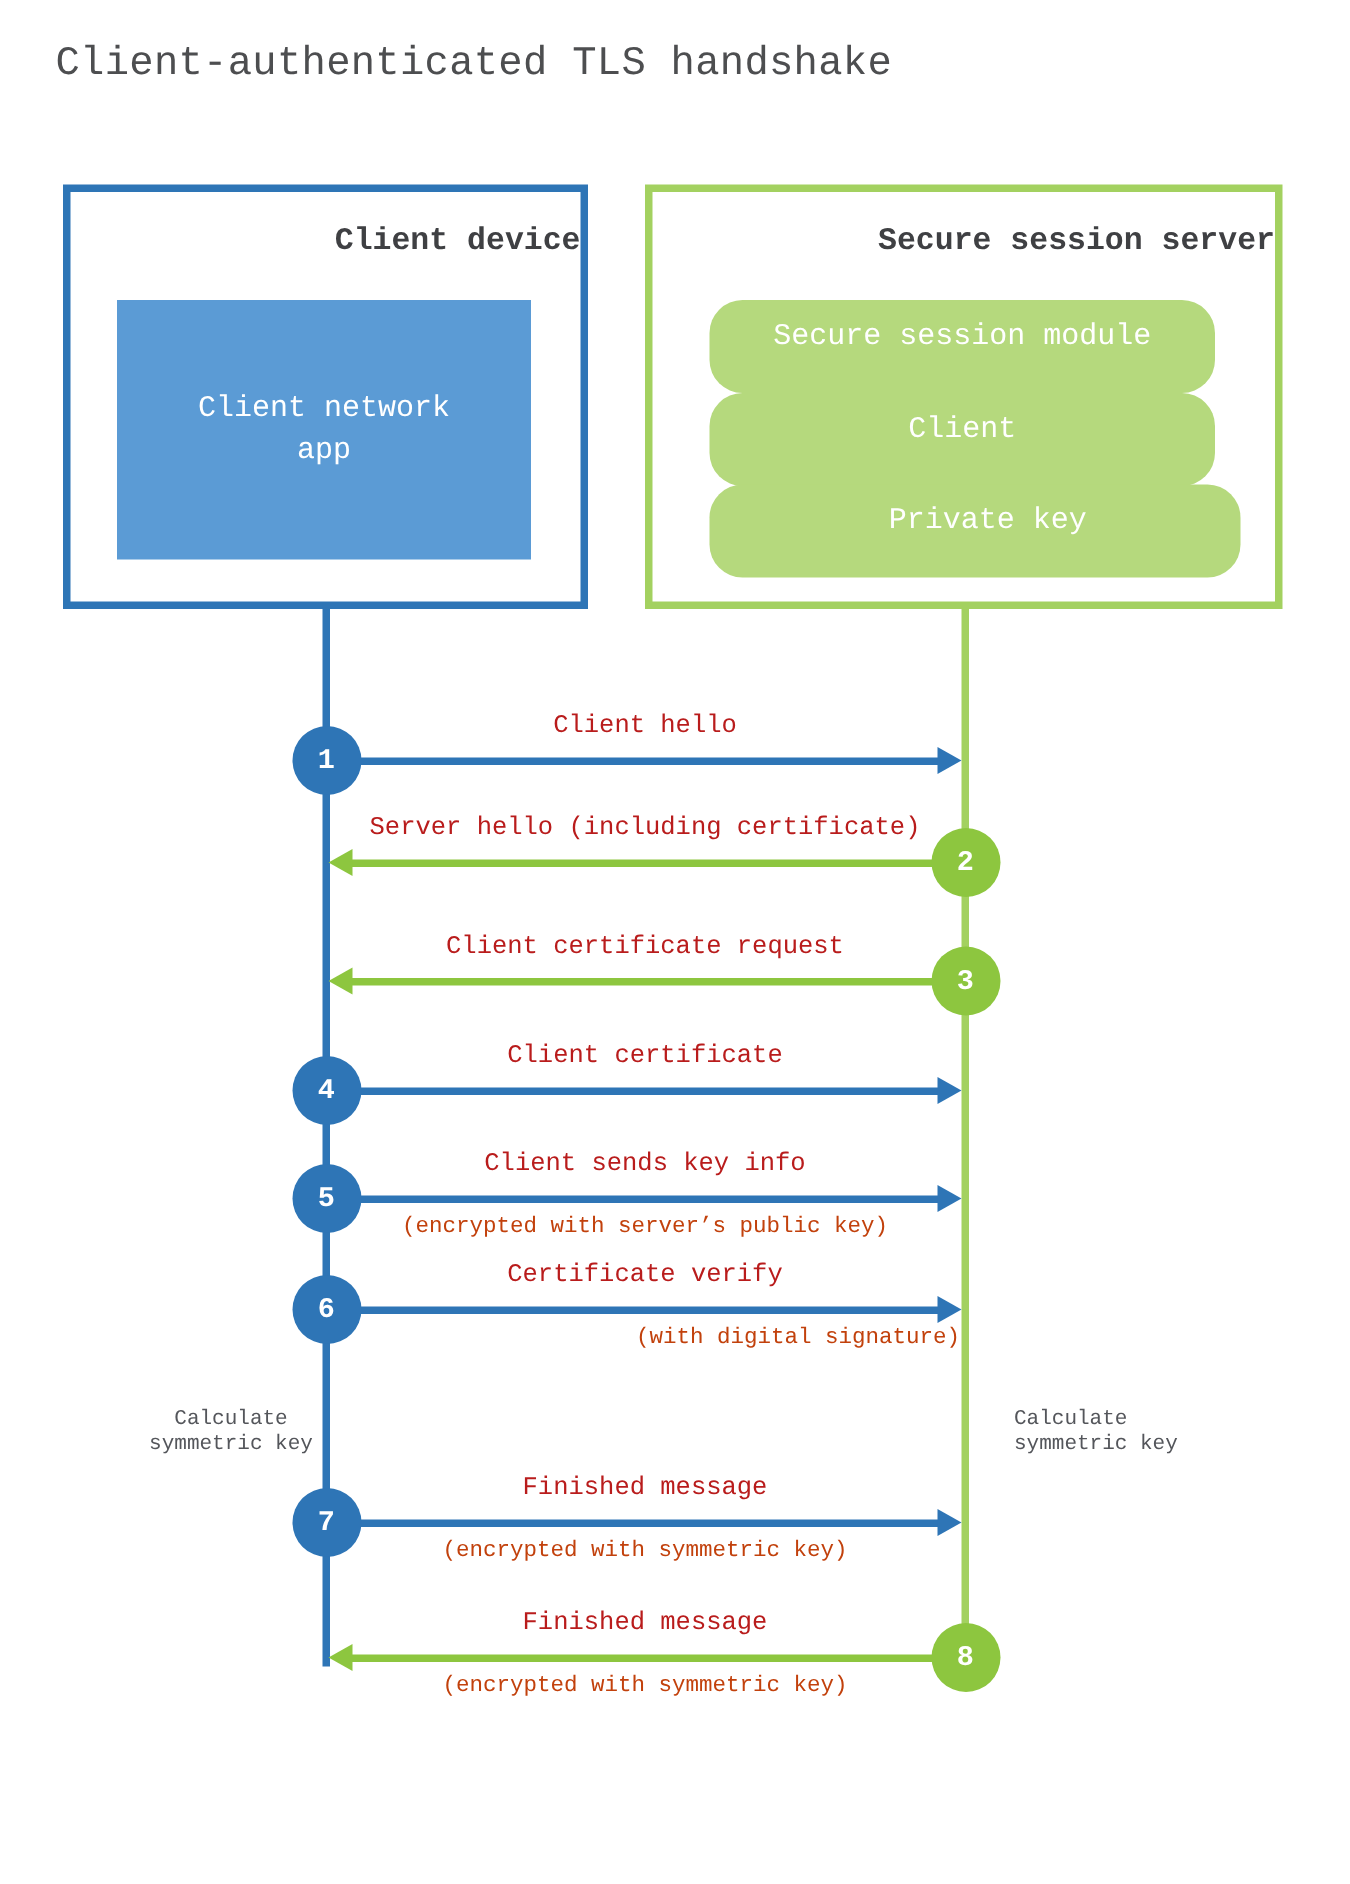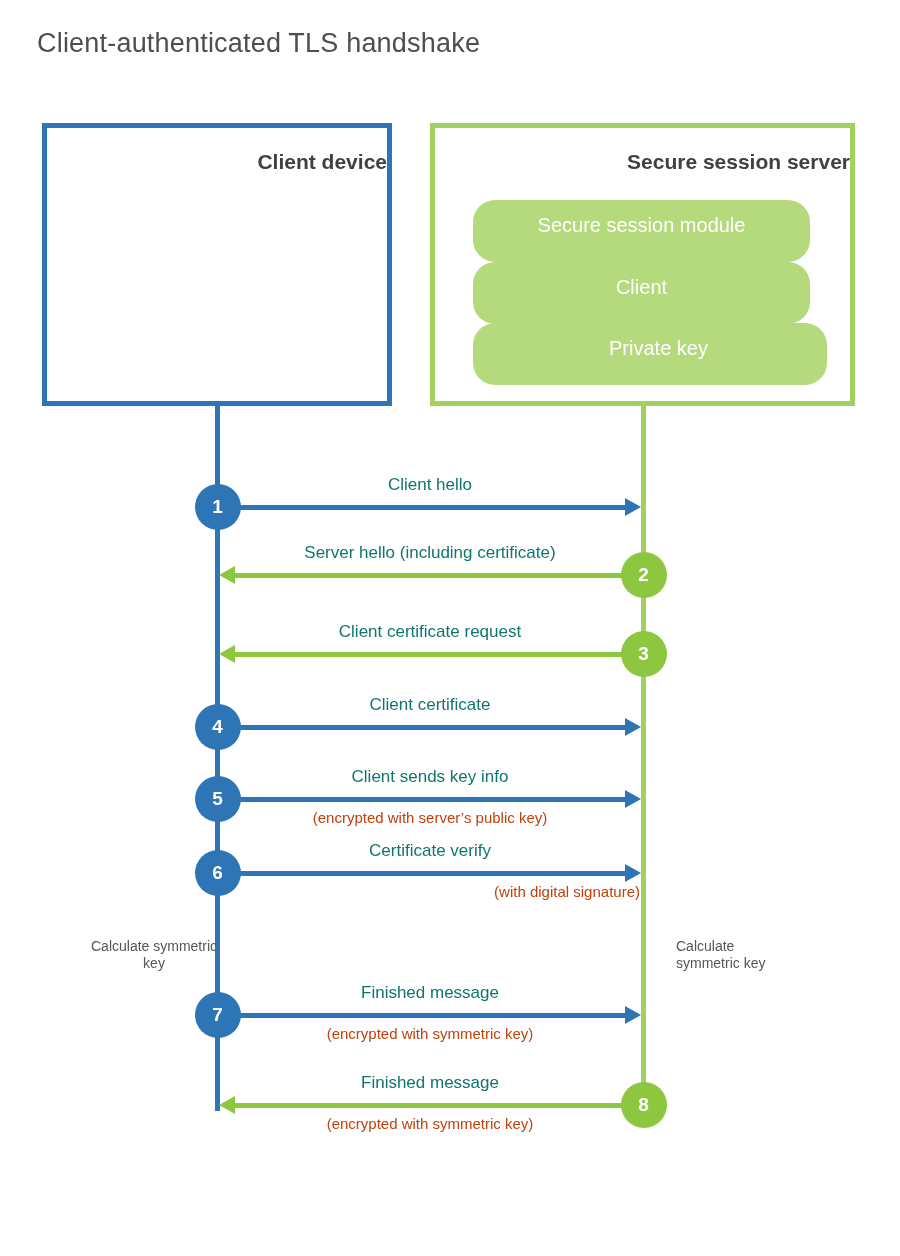--- a/index.html
+++ b/index.html
@@ -1,17 +1,17 @@
 <!DOCTYPE html>
 <html><head>
 <meta charset="utf-8">
 <style>
   html,body { margin:0; padding:0; background:#ffffff; }
   .stage { position:relative; width:900px; height:1256px; background:#fff;
-           font-family:Liberation Sans, sans-serif; overflow:hidden; }
+           font-family:Liberation Mono, monospace; overflow:hidden; }
 
   .page-title { position:absolute; left:37px; top:28px; font-size:27px;
                 font-weight:300; color:#4d4e50; letter-spacing:.2px; }
 
   .box { position:absolute; background:#fff; box-sizing:border-box; }
   #client-box { left:42px;  top:123px; width:350px; height:283px; border:5px solid var(--blue); }
   #server-box { left:430px; top:123px; width:425px; height:283px; border:5px solid var(--green-mid); }
   .box-title { position:absolute; left:0; right:0; top:22px; text-align:right;
                font-size:21px; font-weight:bold; color:#3f4043; }
 
@@ -22,21 +22,21 @@
 
   .module { position:absolute; left:473px; width:337px; height:62px;
             background:var(--green-pale); color:#fff; font-size:20px;
             text-align:center; line-height:50px;border-radius:22px; }
 
   .lifeline { position:absolute; width:5px; }
   #lifeline-client { left:215px; top:405px; height:706px; background:var(--blue); }
   #lifeline-server { left:641px; top:405px; height:701px; background:var(--green-mid); }
 
   .step-label    { position:absolute; left:220px; width:420px; text-align:center;
-                   font-size:17px; color:#0f766e; }
+                   font-size:17px; color:#b91c1c; }
   .step-sublabel { position:absolute; left:220px; width:420px; text-align:center;
                    font-size:15px; color:#c2410c; }
   .arrow-line { position:absolute; height:5px; }
   .arrow-line.blue  { background:var(--blue); }
   .arrow-line.green { background:var(--green); }
   .arrow-head { position:absolute; width:0; height:0;
                 border-top:9px solid transparent; border-bottom:9px solid transparent; }
   .arrow-head.right { border-left:16px solid var(--blue); }
   .arrow-head.left  { border-right:16px solid var(--green); }
 
@@ -59,20 +59,23 @@
   <div class="page-title">Client-authenticated TLS handshake</div>
 
   <div class="box" id="client-box">
     <div class="box-title">Client device</div>
   </div>
 
   <div class="box" id="server-box">
     <div class="box-title">Secure session server</div>
   </div>
 
+  <div id="client-app">
+    <span>Client network app</span>
+  </div>
 
   <div id="server-modules">
       <div class="module" style="top: 200px;">Secure session module</div>
       <div class="module" style="top: 262px;">Client</div>
       <div class="module" style="top: 323px; padding-left: 17px;">Private key</div>
     </div>
 
   <div class="lifeline" id="lifeline-client"></div>
   <div class="lifeline" id="lifeline-server"></div>
 

